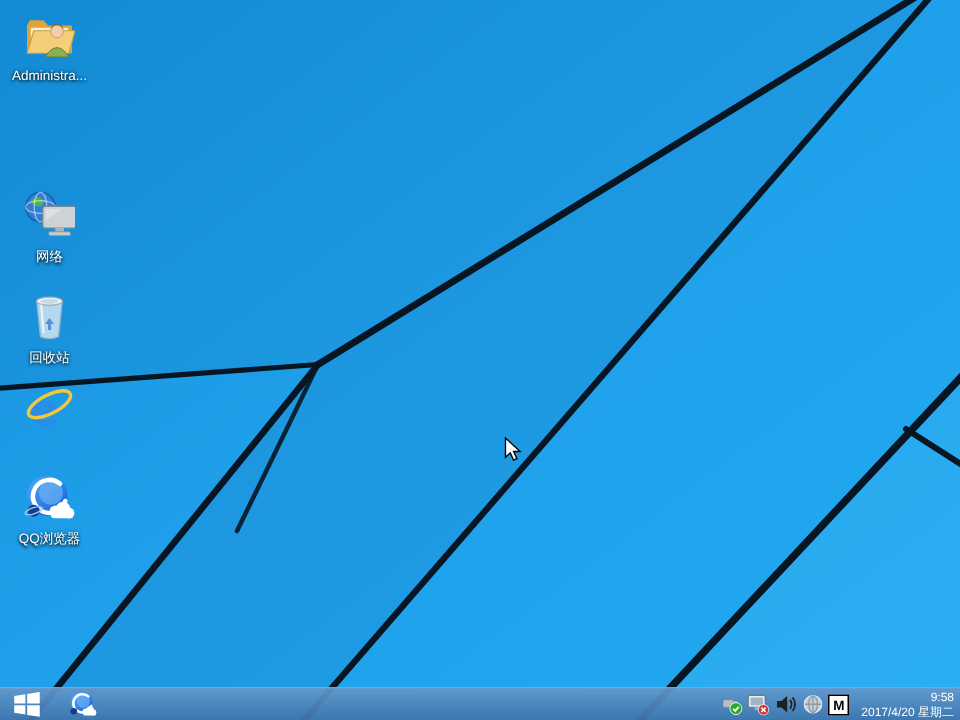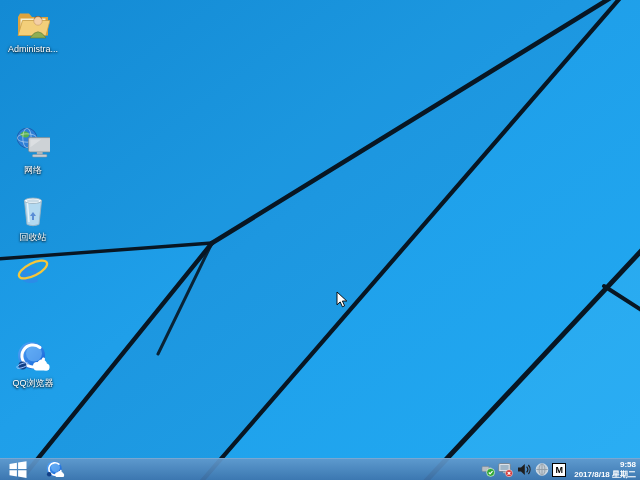--- a/index.html
+++ b/index.html
@@ -17,21 +17,21 @@
            border-top:1px solid rgba(195,224,248,.45);box-sizing:border-box;
            display:flex;align-items:center;z-index:4;}
   .tbtn{height:22px;display:flex;align-items:center;justify-content:center;}
   .start{width:36px;}
   .tb-qq{width:30px;margin-left:4px;}
   .tray{margin-left:auto;display:flex;align-items:center;gap:3px;padding-right:4px;}
   .trayic{display:flex;align-items:center;justify-content:center;width:15px;height:16px;}
   .ime{width:12px;height:12px;background:#fff;border:1px solid #000;color:#000;
        font-size:9px;font-weight:bold;line-height:12px;text-align:center;}
   .clock{margin-left:5px;text-align:right;color:#fff;font-size:8px;line-height:9.5px;
-         white-space:nowrap;font-weight:bold;}
+         white-space:nowrap;}
   .cursor{position:absolute;left:336px;top:291px;z-index:6;pointer-events:none;}
 </style>
 </head>
 <body>
 
 <div class="screen">
 
   <svg class="wall" width="640" height="480" viewBox="0 0 640 480">
     <defs>
       <linearGradient id="bg" x1="0" y1="0" x2="1" y2="1">
@@ -99,21 +99,21 @@
     <div class="lbl">网络</div>
   </div>
 
   <div class="dicon" style="top:256px">
     <svg width="34" height="34" viewBox="0 0 34 34">
       <text x="4" y="27" font-family="DejaVu Sans, sans-serif" font-weight="bold" font-size="29" fill="#2b8ce8">e</text>
       <ellipse cx="17" cy="13.5" rx="15.5" ry="6.2" fill="none" stroke="#f5c63a" stroke-width="2.3" transform="rotate(-27 17 13.5)"></ellipse>
     </svg>
   </div>
 
-  <div class="dicon" style="top:340px">
+  <div class="dicon" style="top:315px">
     <svg width="36" height="34" viewBox="0 0 36 34">
       <defs>
         <linearGradient id="qg" x1="0" y1="0" x2="1" y2="1">
           <stop offset="0" stop-color="#55a8f8"></stop>
             <stop offset="1" stop-color="#0f5fd6"></stop>
         </linearGradient>
       </defs>
       <circle cx="16.5" cy="15.5" r="13.5" fill="url(#qg)"></circle>
       <circle cx="19" cy="13.5" r="8" fill="#7cc0fa" opacity="0.55"></circle>
       <path d="M25,7.5 a11,11 0 1 0 3.5,11.5" stroke="#ffffff" stroke-width="3" fill="none" stroke-linecap="round"></path>
@@ -192,19 +192,19 @@
           <circle cx="7" cy="7.5" r="5.8" fill="#c3cdd5" stroke="#e9eff4" stroke-width="0.8"></circle>
           <path d="M1.4,7.5 H12.6 M7,1.9 V13.1" stroke="#8f9ca6" stroke-width="0.9"></path>
           <ellipse cx="7" cy="7.5" rx="2.9" ry="5.6" fill="none" stroke="#8f9ca6" stroke-width="0.9"></ellipse>
         </svg>
       </div>
 
       <div class="ime">M</div>
 
       <div class="clock">
         <div>9:58</div>
-        <div>2017/8/18 星期二</div>
+        <div>2017/4/20 星期二</div>
       </div>
 
     </div>
   </div>
 
 </div>
 
 </body></html>

